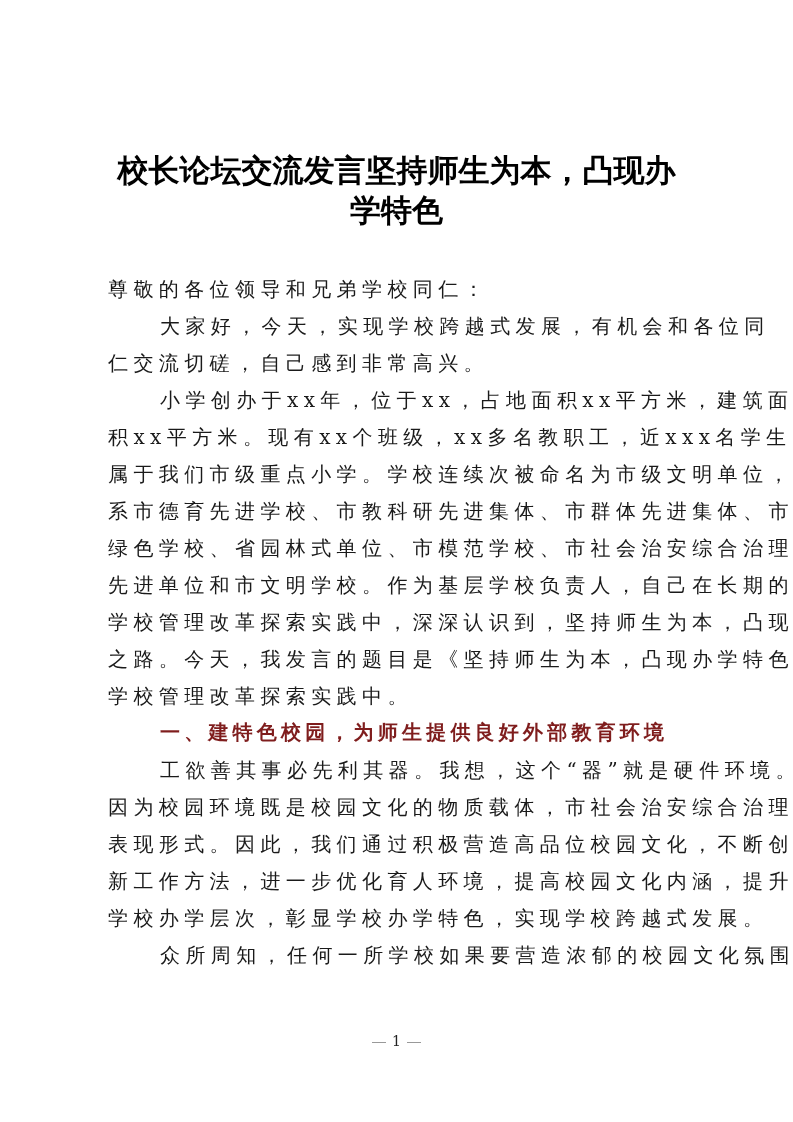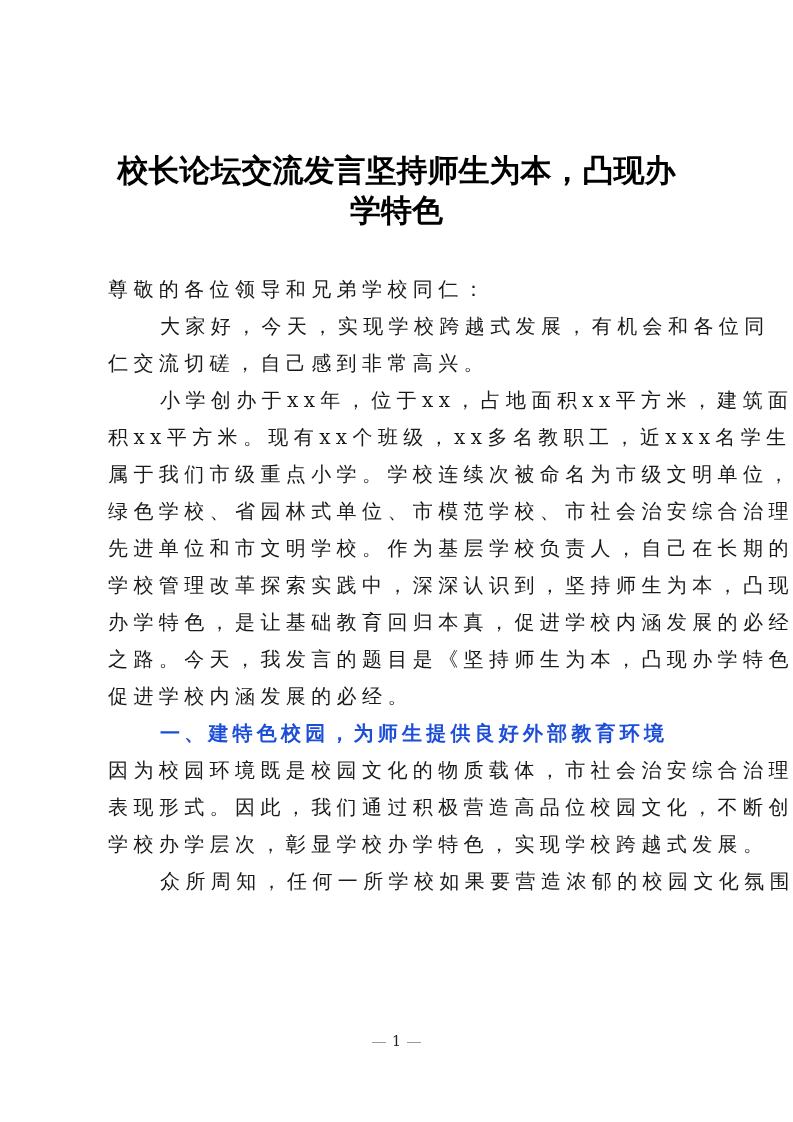--- a/index.html
+++ b/index.html
@@ -46,24 +46,24 @@
       line-height: 37px;
       font-size: 20px;
       letter-spacing: 5.4px;
       white-space: nowrap;
       color: #1a1a1a;
     }
     .indent {
       padding-left: 52px;
     }
     .heading {
-      font-family: Liberation Serif, serif;
+      font-family: Liberation Mono, monospace;
       font-weight: bold;
       letter-spacing: 4.2px;
-      color: #1d4ed8;
+      color: #7f1d1d;
     }
     .page-number {
       position: absolute;
       left: 0;
       width: 793px;
       top: 1033px;
       text-align: center;
       font-size: 14px;
       color: #222222;
       font-family: "DejaVu Serif", "Liberation Serif", serif;
@@ -86,29 +86,31 @@
     <div>学特色</div>
   </div>
 
   <div class="body-text" id="body-text">
       <div class="line">尊敬的各位领导和兄弟学校同仁：</div>
       <div class="line indent">大家好，今天，实现学校跨越式发展，有机会和各位同</div>
       <div class="line">仁交流切磋，自己感到非常高兴。</div>
       <div class="line indent">小学创办于xx年，位于xx，占地面积xx平方米，建筑面</div>
       <div class="line">积xx平方米。现有xx个班级，xx多名教职工，近xxx名学生。</div>
       <div class="line">属于我们市级重点小学。学校连续次被命名为市级文明单位，</div>
+      <div class="line">系市德育先进学校、市教科研先进集体、市群体先进集体、市</div>
       <div class="line">绿色学校、省园林式单位、市模范学校、市社会治安综合治理</div>
       <div class="line">先进单位和市文明学校。作为基层学校负责人，自己在长期的</div>
       <div class="line">学校管理改革探索实践中，深深认识到，坚持师生为本，凸现</div>
-      <div class="line">办学特色，是让基础教育回归本真，促进学校内涵发展的必经</div>
       <div class="line">之路。今天，我发言的题目是《坚持师生为本，凸现办学特色》，</div>
-      <div class="line">促进学校内涵发展的必经。</div>
+      <div class="line">学校管理改革探索实践中。</div>
       <div class="line indent heading">一、建特色校园，为师生提供良好外部教育环境</div>
+      <div class="line indent">工欲善其事必先利其器。我想，这个“器”就是硬件环境。</div>
       <div class="line">因为校园环境既是校园文化的物质载体，市社会治安综合治理</div>
       <div class="line">表现形式。因此，我们通过积极营造高品位校园文化，不断创</div>
+      <div class="line">新工作方法，进一步优化育人环境，提高校园文化内涵，提升</div>
       <div class="line">学校办学层次，彰显学校办学特色，实现学校跨越式发展。</div>
       <div class="line indent">众所周知，任何一所学校如果要营造浓郁的校园文化氛围，</div>
     </div>
 
   <div class="page-number">
     <span class="dash"></span><span>1</span><span class="dash"></span>
   </div>
 </div>
 
 </body></html>

